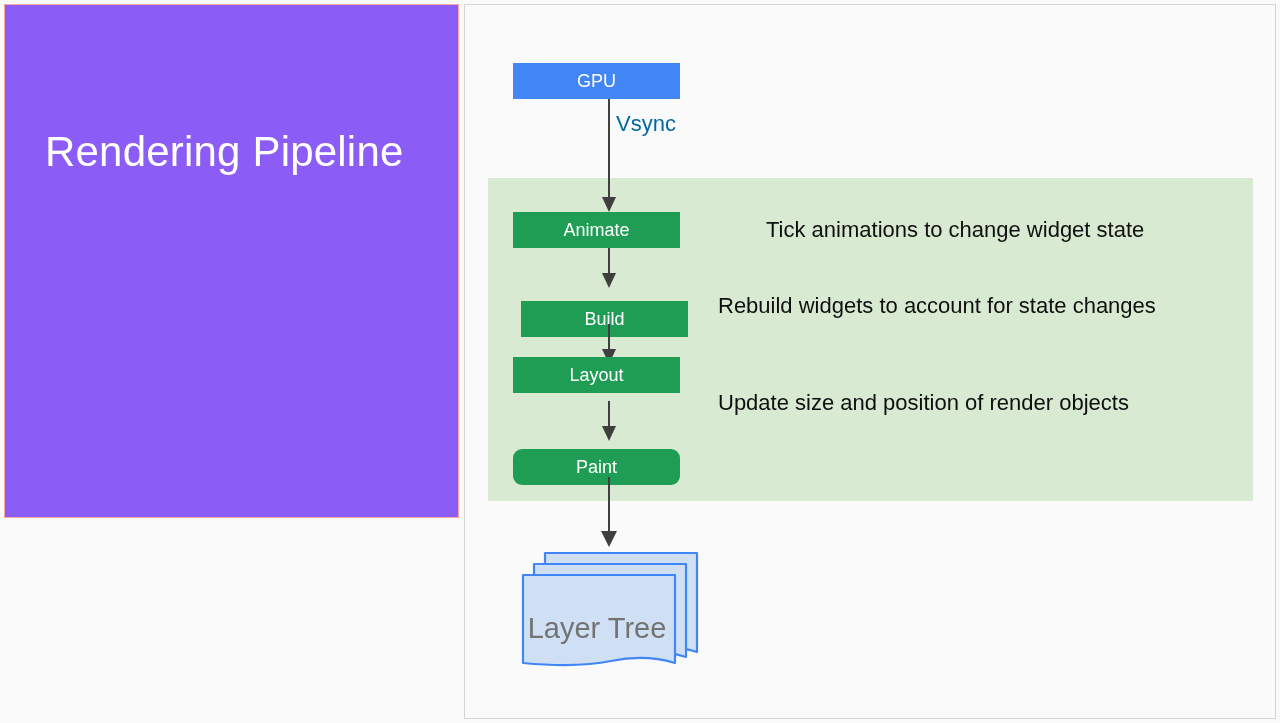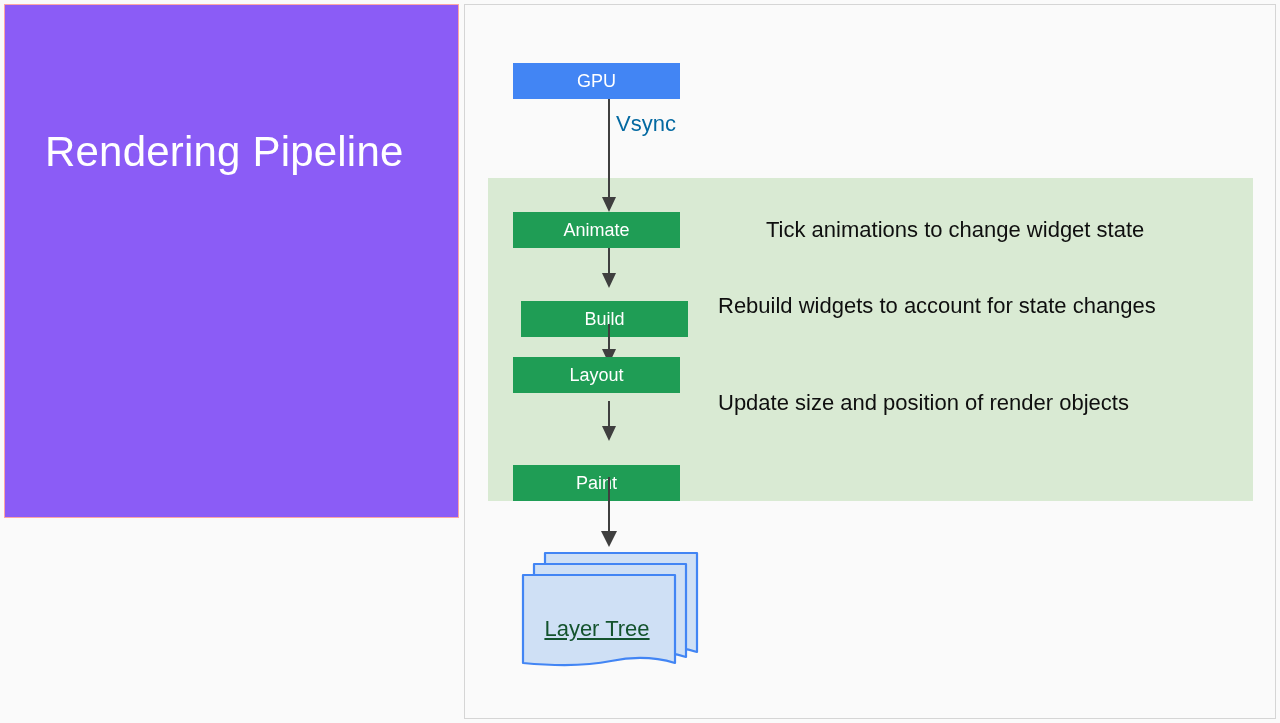--- a/index.html
+++ b/index.html
@@ -80,21 +80,21 @@
     color: #ffffff;
     font-size: 18px;
     font-weight: 400;
     box-sizing: border-box;
   }
   .node-box.gpu { background: #4285f4; left: 48px; top: 58px; }
   .node-box.phase { background: #1f9d55; left: 48px; }
   .phase-0 { top: 207px; align-items: center; }
   .phase-1 { top: 296px; margin-left: 8px; }
   .phase-2 { top: 352px; }
-  .phase-3 { top: 460px; }
+  .phase-3 { top: 444px; border-radius: 9px; }
 
   
   .phase-desc {
     position: absolute;
     left: 253px;
     color: #0f0f0f;
     font-size: 22px;
     white-space: nowrap;
     height: 36px;
     display: flex;
@@ -128,27 +128,26 @@
   }
   #layer-tree-label {
     position: absolute;
     left: 0;
     top: 0;
     width: 190px;
     height: 135px;
     display: flex;
     align-items: center;
     justify-content: center;
-    font-size: 22px;
-    color: #14532d;
+    font-size: 29px;
+    color: #737373;
     padding-right: 26px;
     padding-top: 44px;
     box-sizing: border-box;
     pointer-events: none;
-    text-decoration: underline;
   }
 </style>
 </head>
 <body>
 
 <div id="slide">
 
   <div id="title-panel">
     <div id="title-text">Rendering Pipeline</div>
   </div>

